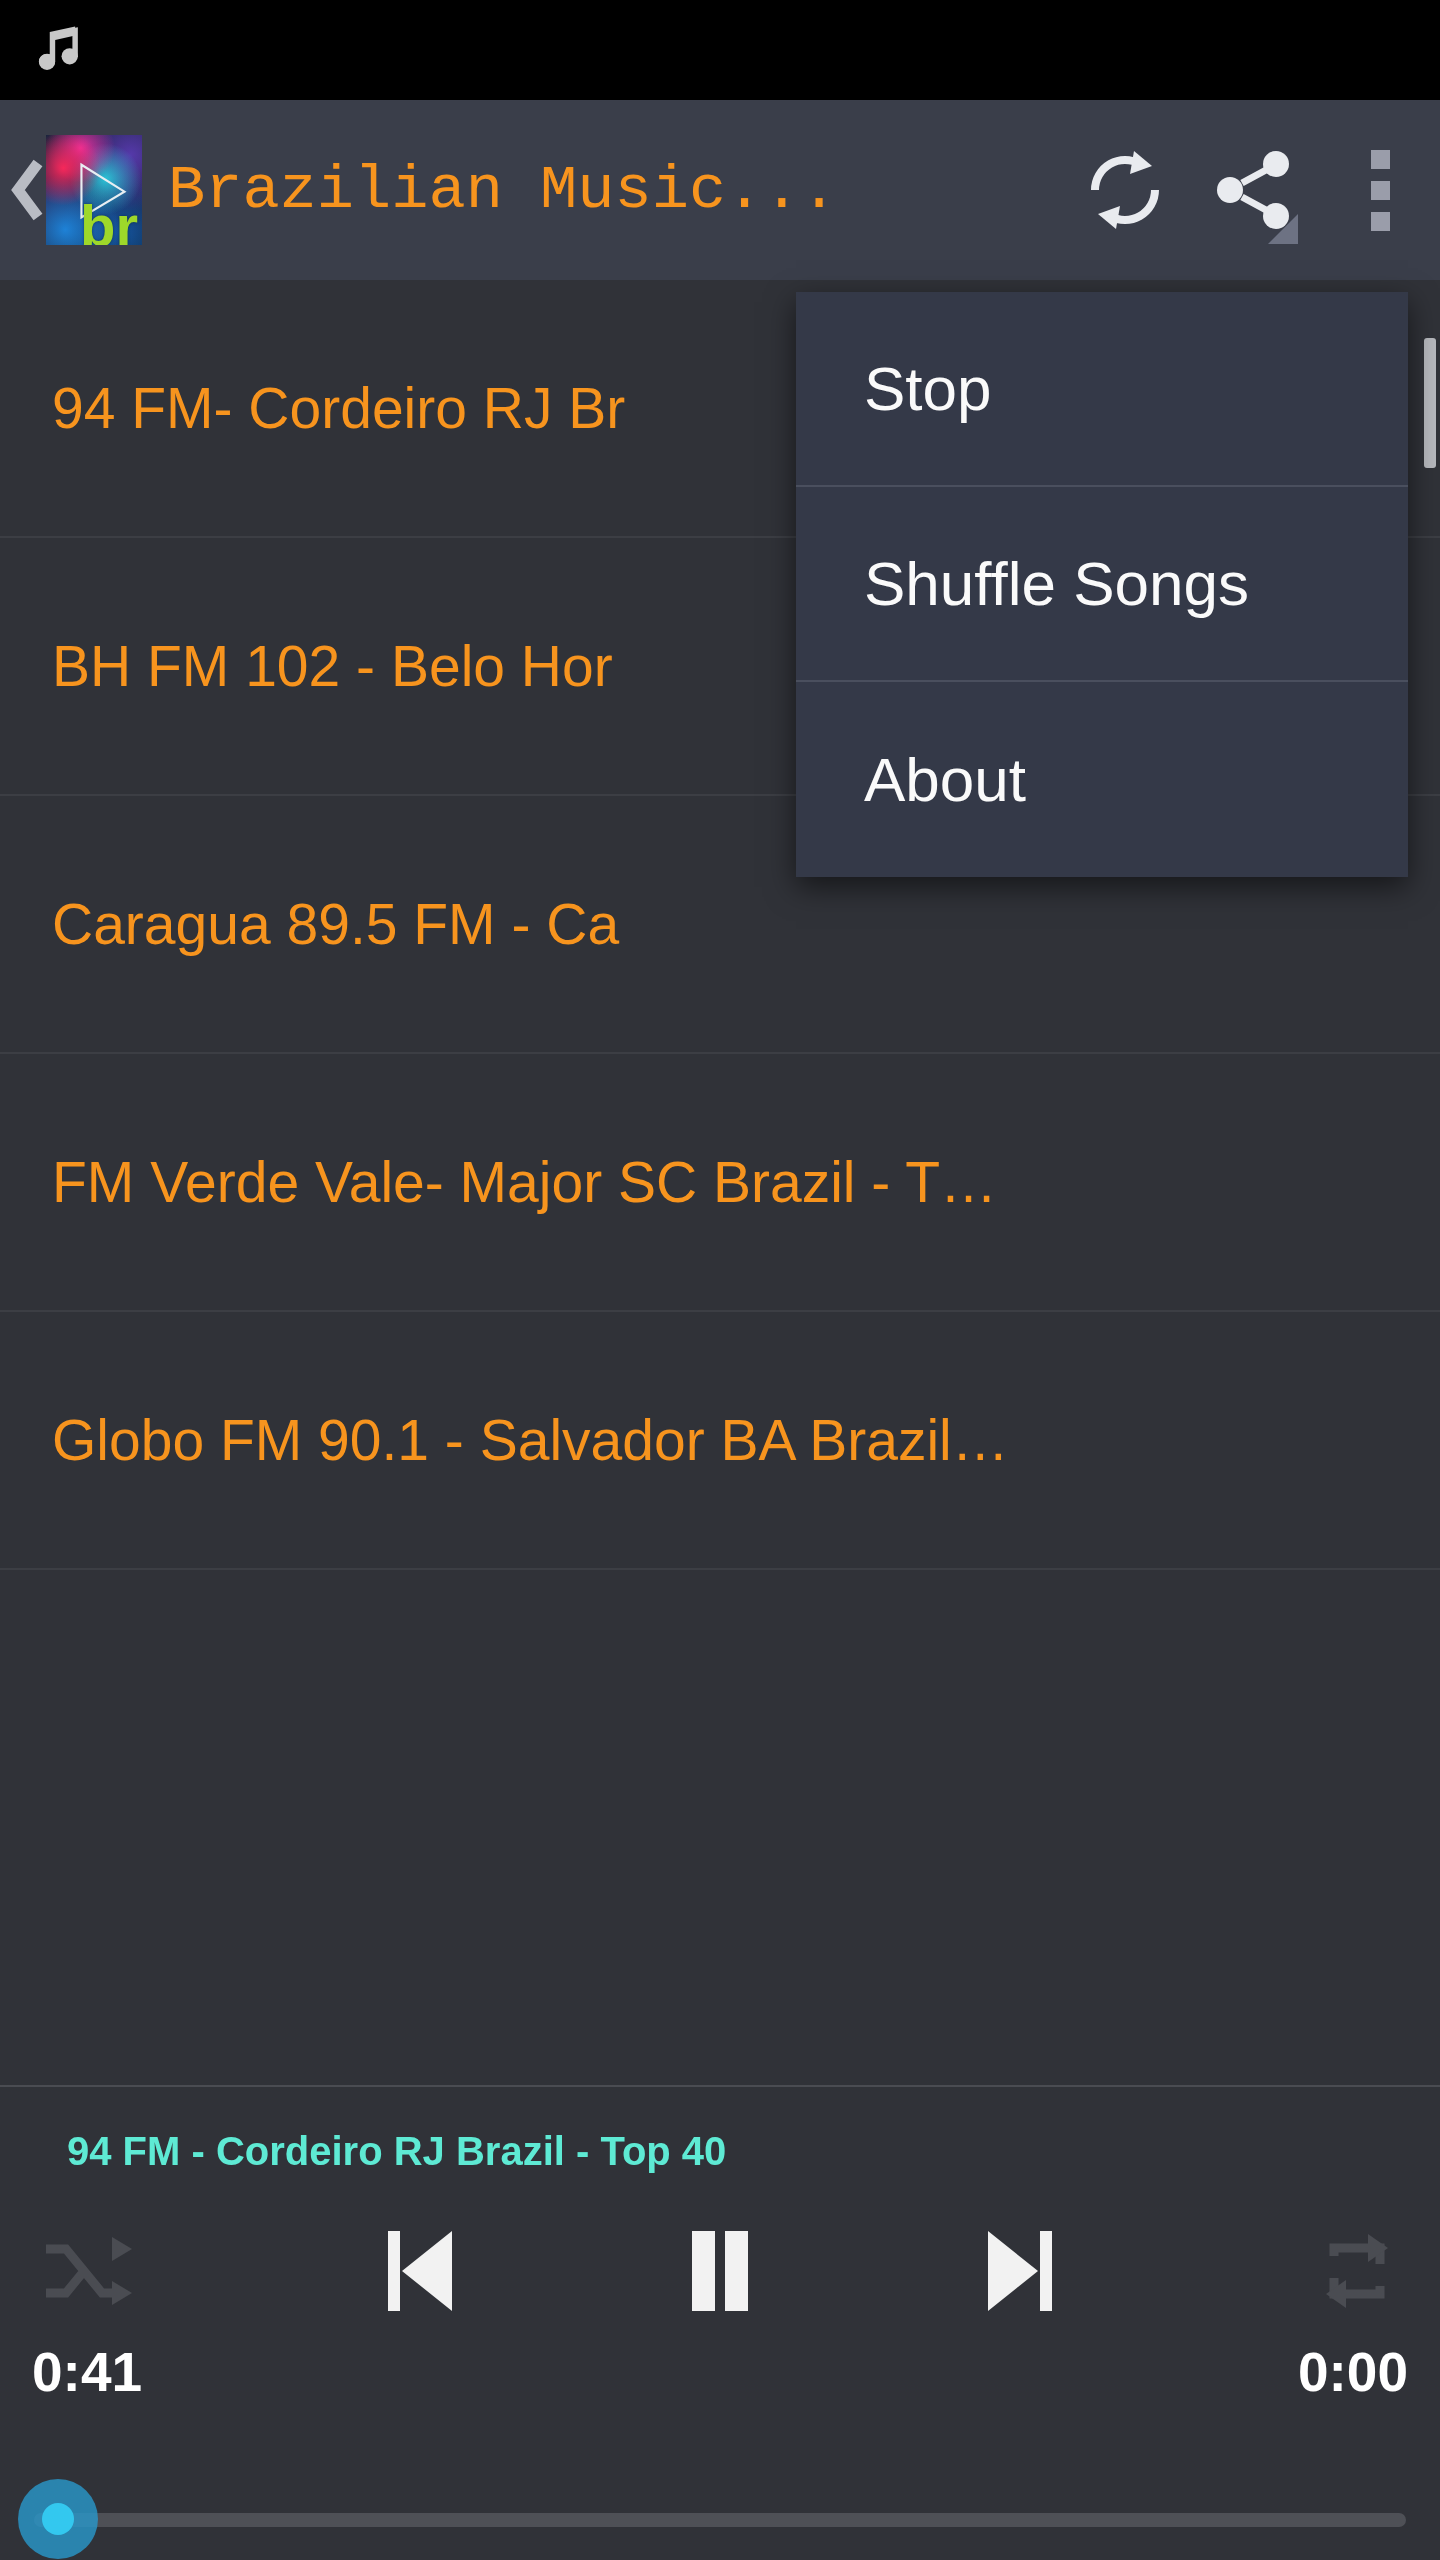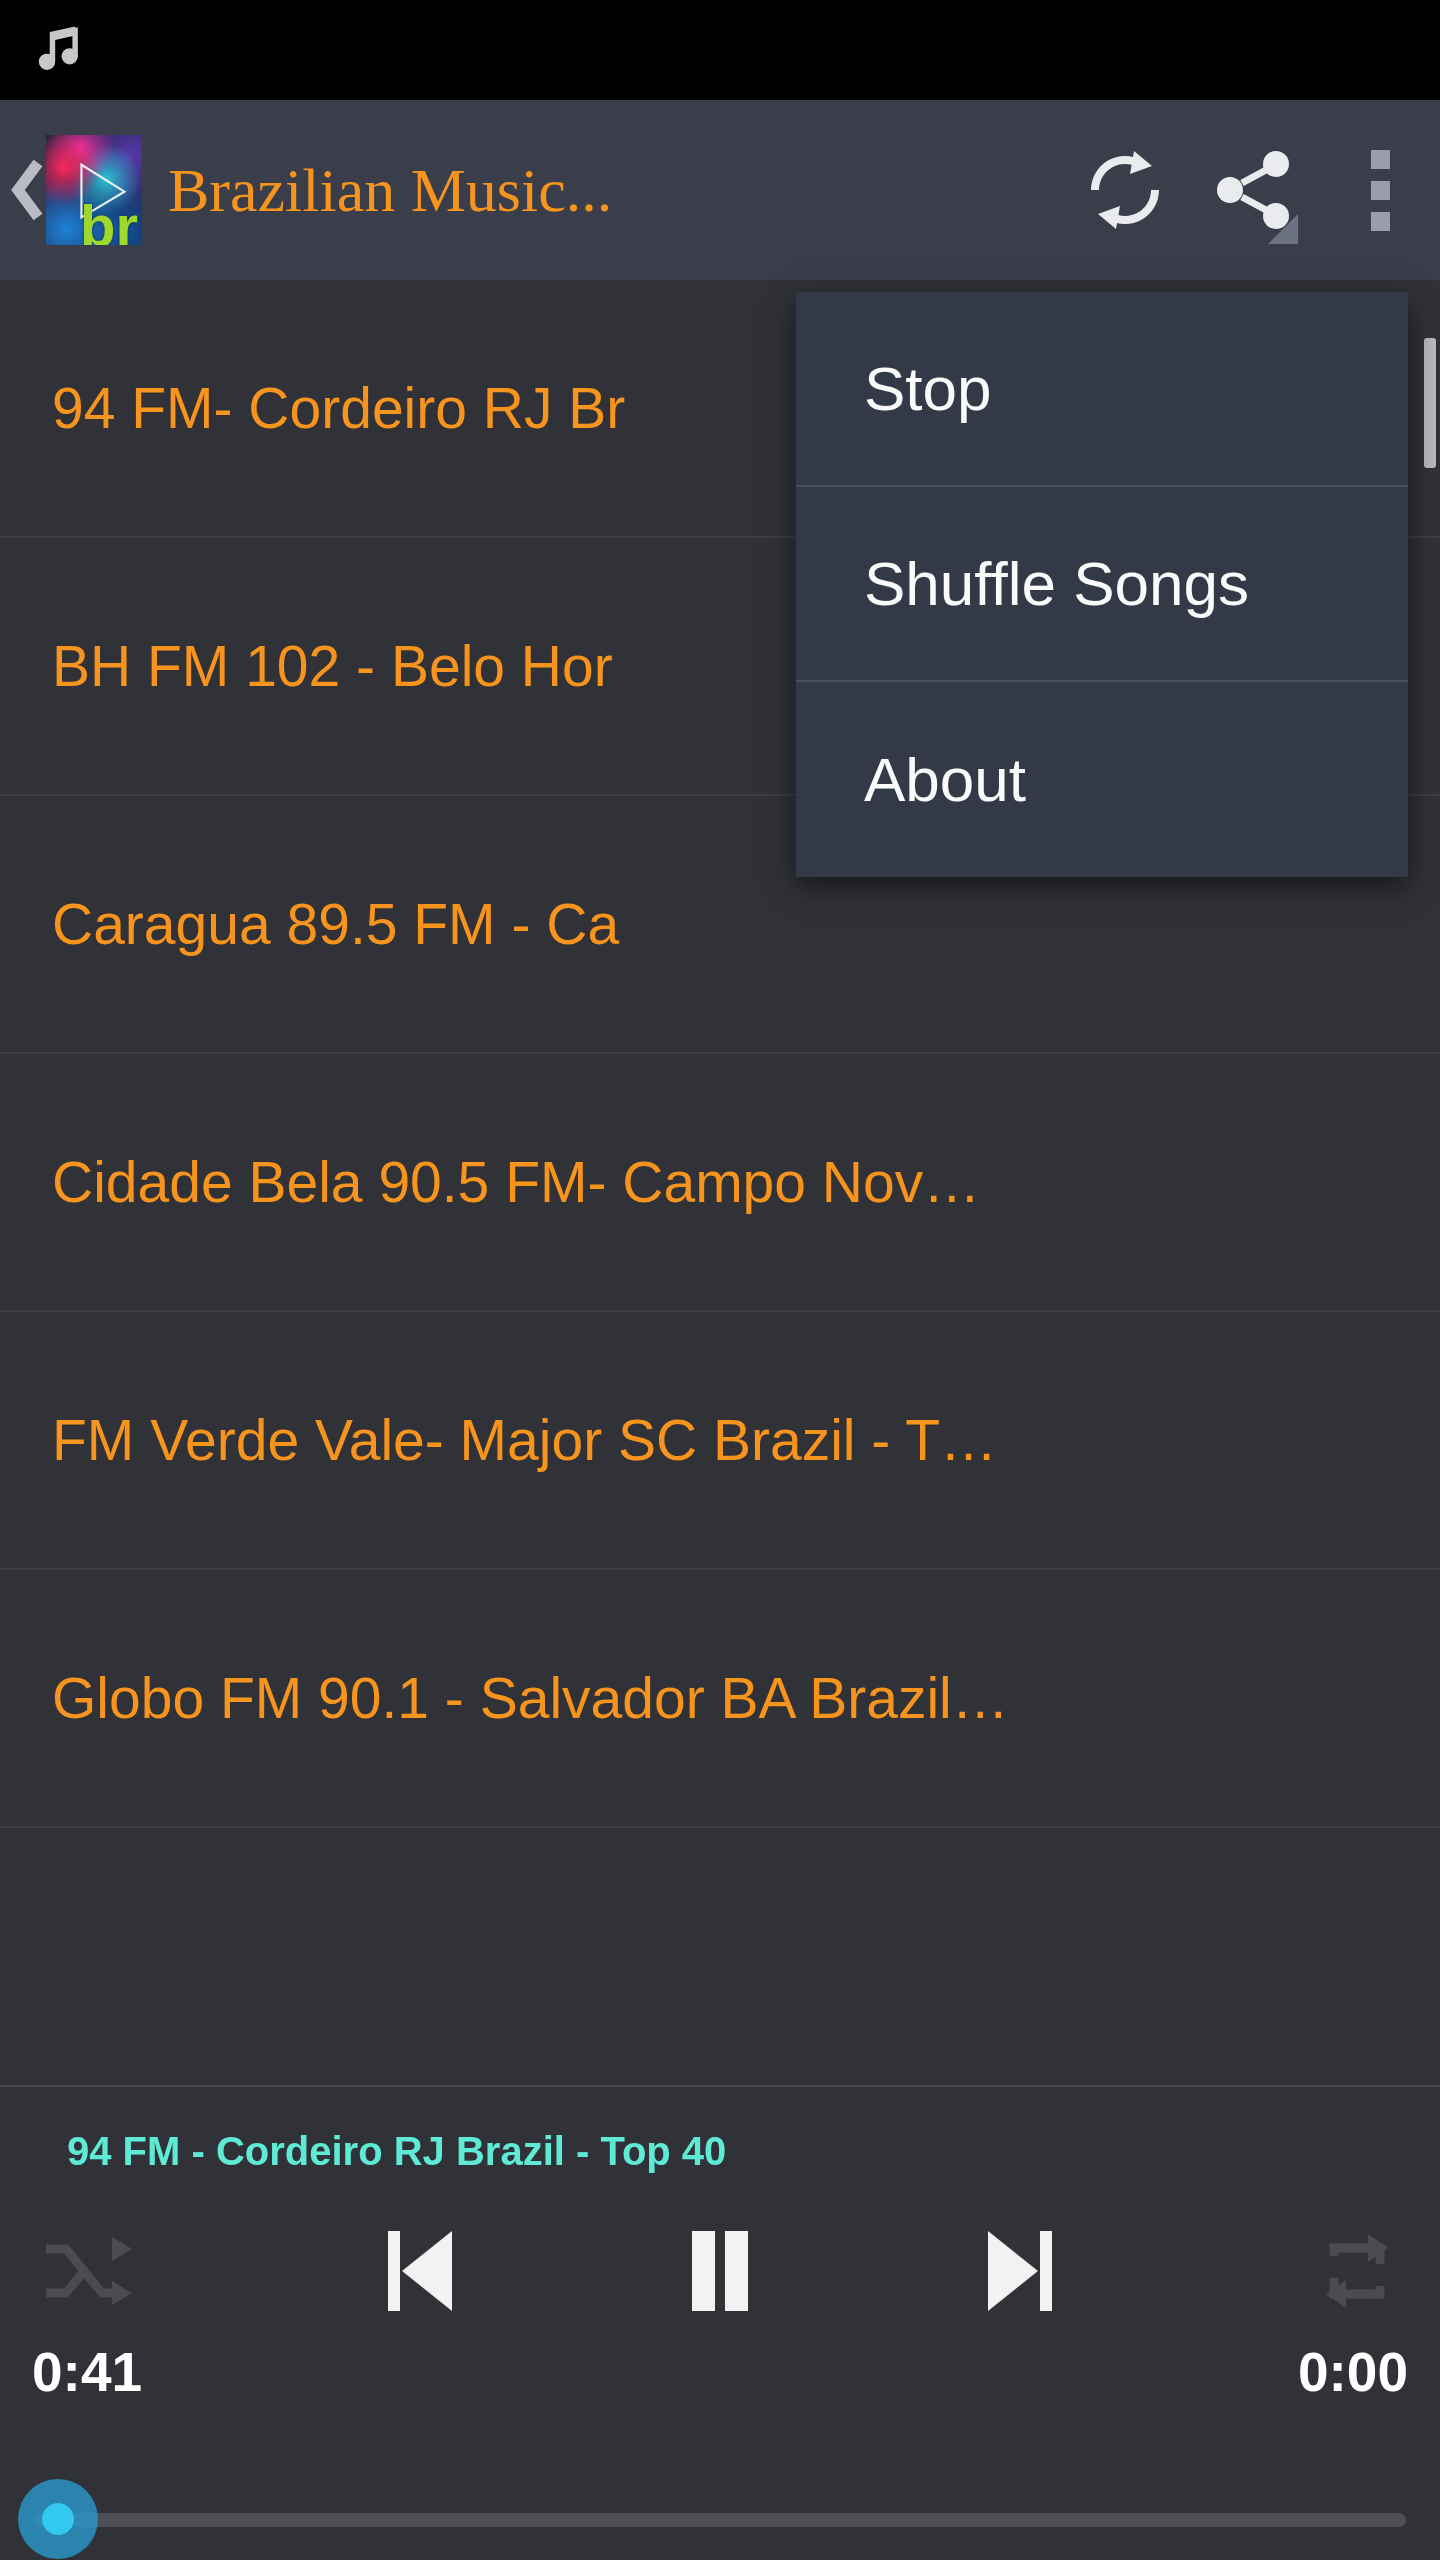--- a/index.html
+++ b/index.html
@@ -57,21 +57,21 @@
   }
   .ab-logo .br {
     position:absolute; right:4px; bottom:-10px;
     font-size:58px; font-weight:bold; color:#9ed82a;
     font-family:"Liberation Sans", sans-serif;
     text-shadow:0 0 3px rgba(0,0,0,.4);
     line-height:1;
   }
   .ab-title {
     color:#f7941e; font-size:62px; margin-left:26px;
-    white-space:nowrap; font-family:Liberation Serif, serif;
+    white-space:nowrap; font-family:Liberation Mono, monospace;
   }
   .ab-actions { margin-left:auto; display:flex; align-items:center; height:180px; }
   .ab-btn {
     width:130px; height:180px; display:flex; align-items:center; justify-content:center;
     position:relative;
   }
   .ab-btn.overflow { width:120px; }
   .submenu-tri {
     position:absolute; right:22px; bottom:36px;
     width:0; height:0;
@@ -236,23 +236,20 @@
     <div class="list-item">
       <span class="list-item-label">94 FM- Cordeiro RJ Br</span>
     </div>
     <div class="list-item">
       <span class="list-item-label">BH FM 102 - Belo Hor</span>
     </div>
     <div class="list-item">
       <span class="list-item-label">Caragua 89.5 FM - Ca</span>
     </div>
     <div class="list-item">
-      <span class="list-item-label">Cidade Bela 90.5 FM- Campo Nov…</span>
-    </div>
-    <div class="list-item">
       <span class="list-item-label">FM Verde Vale- Major SC Brazil - T…</span>
     </div>
     <div class="list-item">
       <span class="list-item-label">Globo FM 90.1 - Salvador BA Brazil…</span>
     </div>
 
     <div class="scrollbar-track">
       <div class="scrollbar-thumb"></div>
     </div>
   </div>

